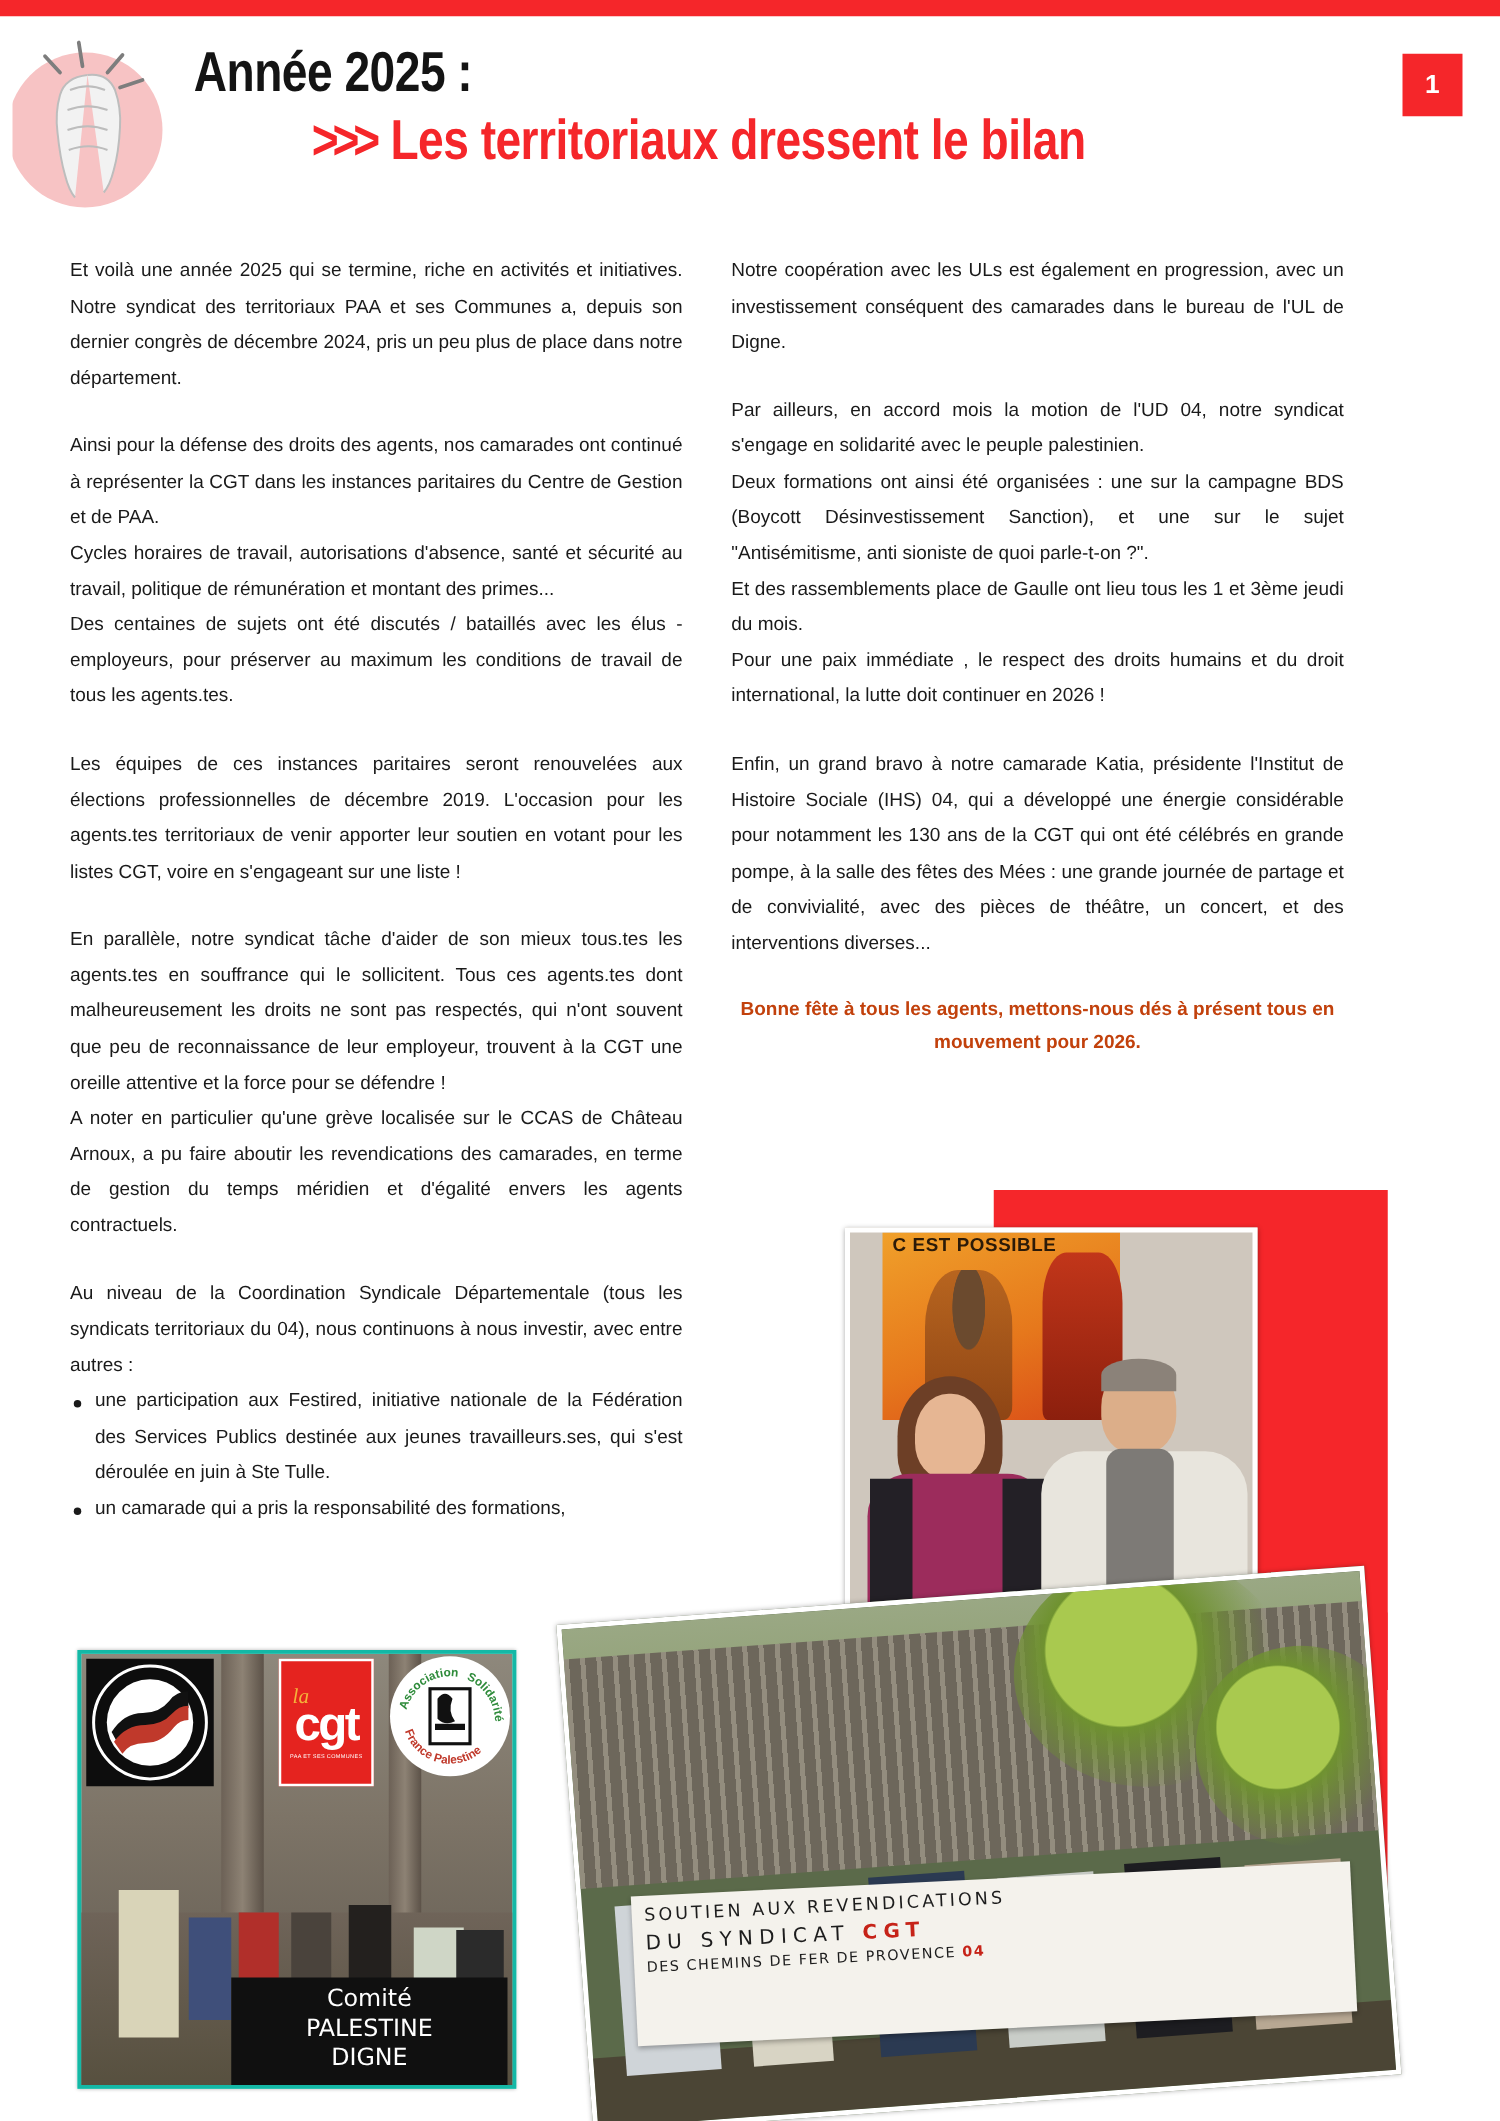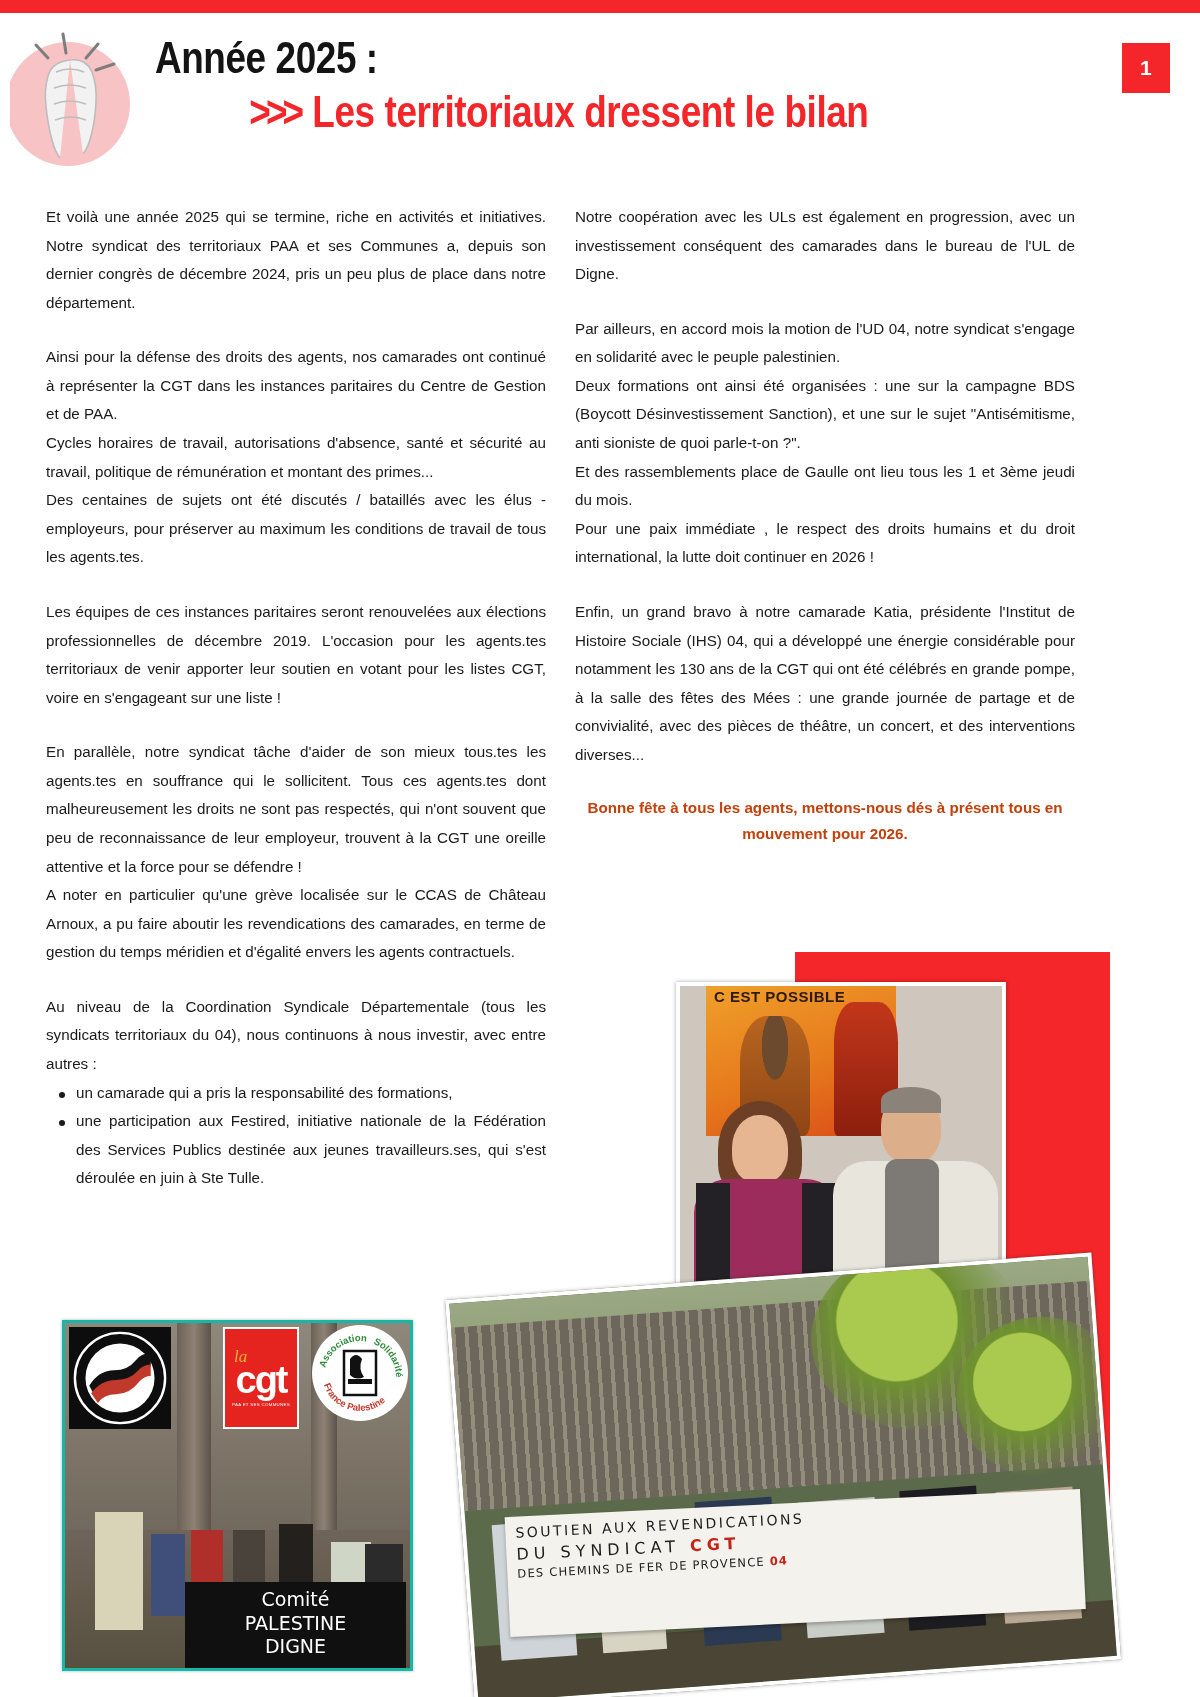--- a/index.html
+++ b/index.html
@@ -101,21 +101,21 @@
     line-height: 1.88;
     color: #1a1a1a;
     text-align: justify;
     text-justify: inter-word;
     hyphens: none;
   }
   .col-left  { left: 46px;  top: 203px; width: 500px; }
   .col-right { left: 575px; top: 203px; width: 500px; }
 
   .col p {
-    margin: 0 0 26px 0;
+    margin: 0 0 26px 10px;
   }
   .col p.tight { margin-bottom: 0; }
   .col p:last-child { margin-bottom: 0; }
 
   .col ul {
     margin: 0;
     padding-left: 30px;
     list-style: none;
   }
   .col li {
@@ -427,22 +427,22 @@
   <div class="col col-left">
     <p>Et voilà une année 2025 qui se termine, riche en activités et initiatives. Notre syndicat des territoriaux PAA et ses Communes a, depuis son dernier congrès de décembre 2024, pris un peu plus de place dans notre département.</p>
     <p class="tight">Ainsi pour la défense des droits des agents, nos camarades ont continué à représenter la CGT dans les instances paritaires du Centre de Gestion et de PAA.</p>
     <p class="tight">Cycles horaires de travail, autorisations d'absence, santé et sécurité au travail, politique de rémunération et montant des primes...</p>
     <p>Des centaines de sujets ont été discutés / bataillés avec les élus - employeurs, pour préserver au maximum les conditions de travail de tous les agents.tes.</p>
     <p>Les équipes de ces instances paritaires seront renouvelées aux élections professionnelles de décembre 2019. L'occasion pour les agents.tes territoriaux de venir apporter leur soutien en votant pour les listes CGT, voire en s'engageant sur une liste !</p>
     <p class="tight">En parallèle, notre syndicat tâche d'aider de son mieux tous.tes les agents.tes en souffrance qui le sollicitent. Tous ces agents.tes dont malheureusement les droits ne sont pas respectés, qui n'ont souvent que peu de reconnaissance de leur employeur, trouvent à la CGT une oreille attentive et la force pour se défendre !</p>
     <p>A noter en particulier qu'une grève localisée sur le CCAS de Château Arnoux, a pu faire aboutir les revendications des camarades, en terme de gestion du temps méridien et d'égalité envers les agents contractuels.</p>
     <p class="tight">Au niveau de la Coordination Syndicale Départementale (tous les syndicats territoriaux du 04), nous continuons à nous investir, avec entre autres :</p>
     <ul>
+      <li>une participation aux Festired, initiative nationale de la Fédération des Services Publics destinée aux jeunes travailleurs.ses, qui s'est déroulée en juin à Ste Tulle.</li>
       <li>un camarade qui a pris la responsabilité des formations,</li>
-      <li>une participation aux Festired, initiative nationale de la Fédération des Services Publics destinée aux jeunes travailleurs.ses, qui s'est déroulée en juin à Ste Tulle.</li>
     </ul>
   </div>
 
   <div class="col col-right">
     <p>Notre coopération avec les ULs est également en progression, avec un investissement conséquent des camarades dans le bureau de l'UL de Digne.</p>
     <p class="tight">Par ailleurs, en accord mois la motion de l'UD 04, notre syndicat s'engage en solidarité avec le peuple palestinien.</p>
     <p class="tight">Deux formations ont ainsi été organisées : une sur la campagne BDS (Boycott Désinvestissement Sanction), et une sur le sujet "Antisémitisme, anti sioniste de quoi parle-t-on ?".</p>
     <p class="tight">Et des rassemblements place de Gaulle ont lieu tous les 1 et 3ème jeudi du mois.</p>
     <p>Pour une paix immédiate , le respect des droits humains et du droit international, la lutte doit continuer en 2026 !</p>
     <p>Enfin, un grand bravo à notre camarade Katia, présidente l'Institut de Histoire Sociale (IHS) 04, qui a développé une énergie considérable pour notamment les 130 ans de la CGT qui ont été célébrés en grande pompe, à la salle des fêtes des Mées : une grande journée de partage et de convivialité, avec des pièces de théâtre, un concert, et des interventions diverses...</p>

